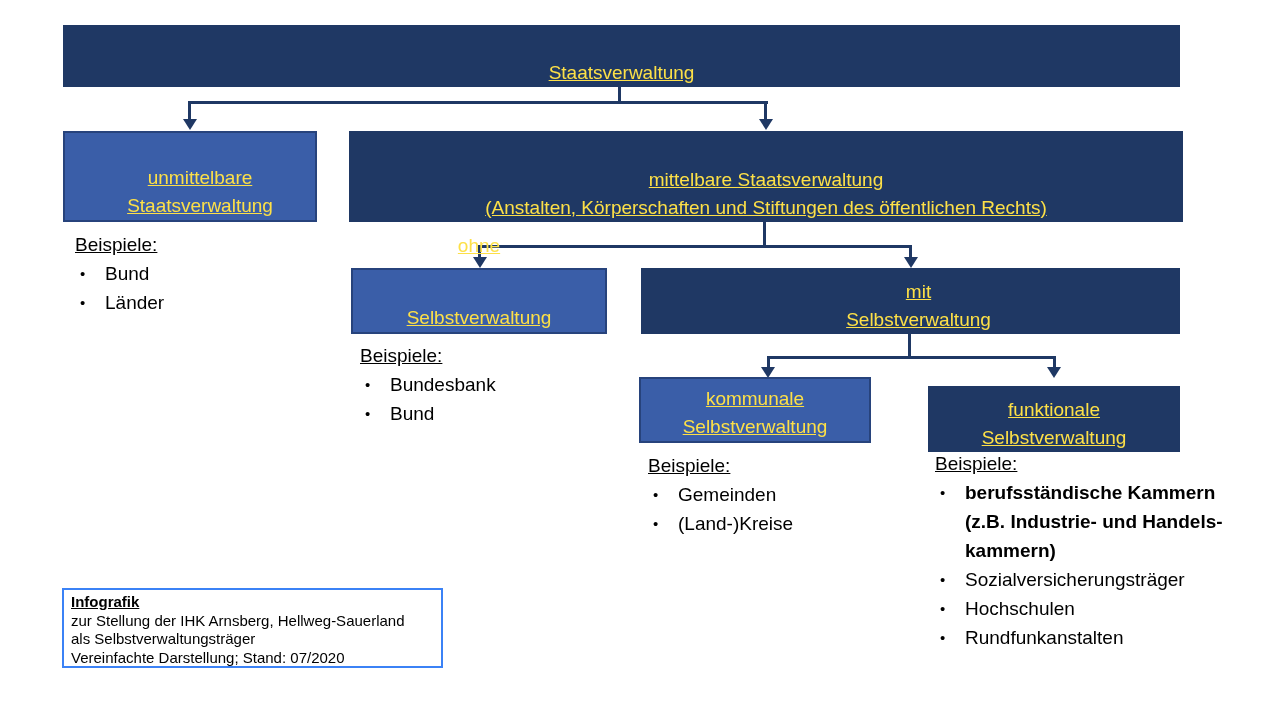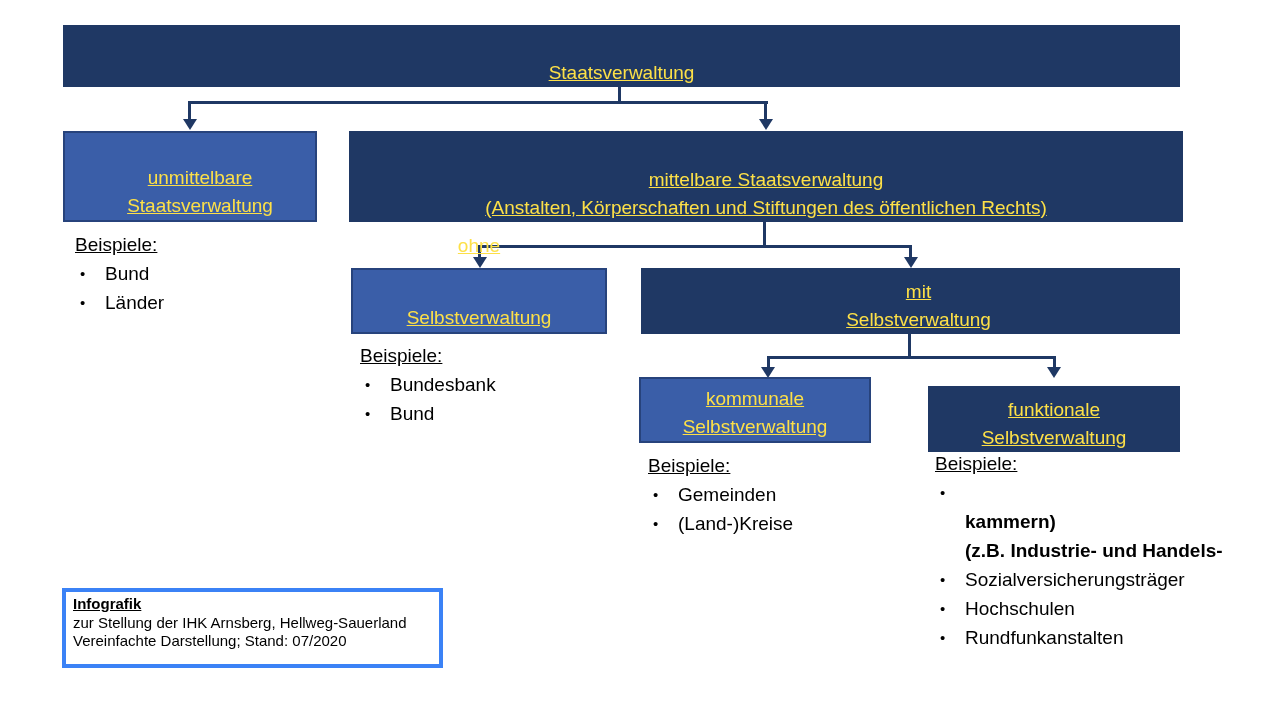--- a/index.html
+++ b/index.html
@@ -72,21 +72,21 @@
   .ex-text.bold { font-weight: 700; }
 
   
   .infobox {
     position: absolute;
     left: 62px;
     top: 588px;
     width: 381px;
     height: 80px;
     box-sizing: border-box;
-    border: 4px solid #3b82f6;
+    border: 2px solid #3b82f6;
     padding: 3px 7px;
     font-size: 15px;
     line-height: 18.5px;
   }
   .infobox .title {
     font-weight: 700;
     text-decoration: underline;
   }
   .infobox .line { white-space: nowrap; }
 </style>
@@ -189,40 +189,42 @@
     <div class="ex-row">
       <span class="bullet">•</span>
       <span class="ex-text">(Land-)Kreise</span>
     </div>
   </div>
 
   <div class="ex-block" style="left:935px; top:449px;">
     <div class="ex-heading"><span>Beispiele:</span></div>
     <div class="ex-row">
       <span class="bullet">•</span>
+      <span class="ex-text bold">berufsständische Kammern</span>
+    </div>
+    <div class="ex-row cont">
+      <span class="ex-text bold">(z.B. Industrie- und Handels-</span>
     </div>
     <div class="ex-row cont">
       <span class="ex-text bold">kammern)</span>
-    </div>
-    <div class="ex-row cont">
-      <span class="ex-text bold">(z.B. Industrie- und Handels-</span>
     </div>
     <div class="ex-row">
       <span class="bullet">•</span>
       <span class="ex-text">Sozialversicherungsträger</span>
     </div>
     <div class="ex-row">
       <span class="bullet">•</span>
       <span class="ex-text">Hochschulen</span>
     </div>
     <div class="ex-row">
       <span class="bullet">•</span>
       <span class="ex-text">Rundfunkanstalten</span>
     </div>
   </div>
 
   <div class="infobox">
     <div class="title">Infografik</div>
     <div class="line">zur Stellung der IHK Arnsberg, Hellweg-Sauerland</div>
+    <div class="line">als Selbstverwaltungsträger</div>
     <div class="line">Vereinfachte Darstellung;  Stand: 07/2020</div>
   </div>
 
 </div>
 
 </body></html>

